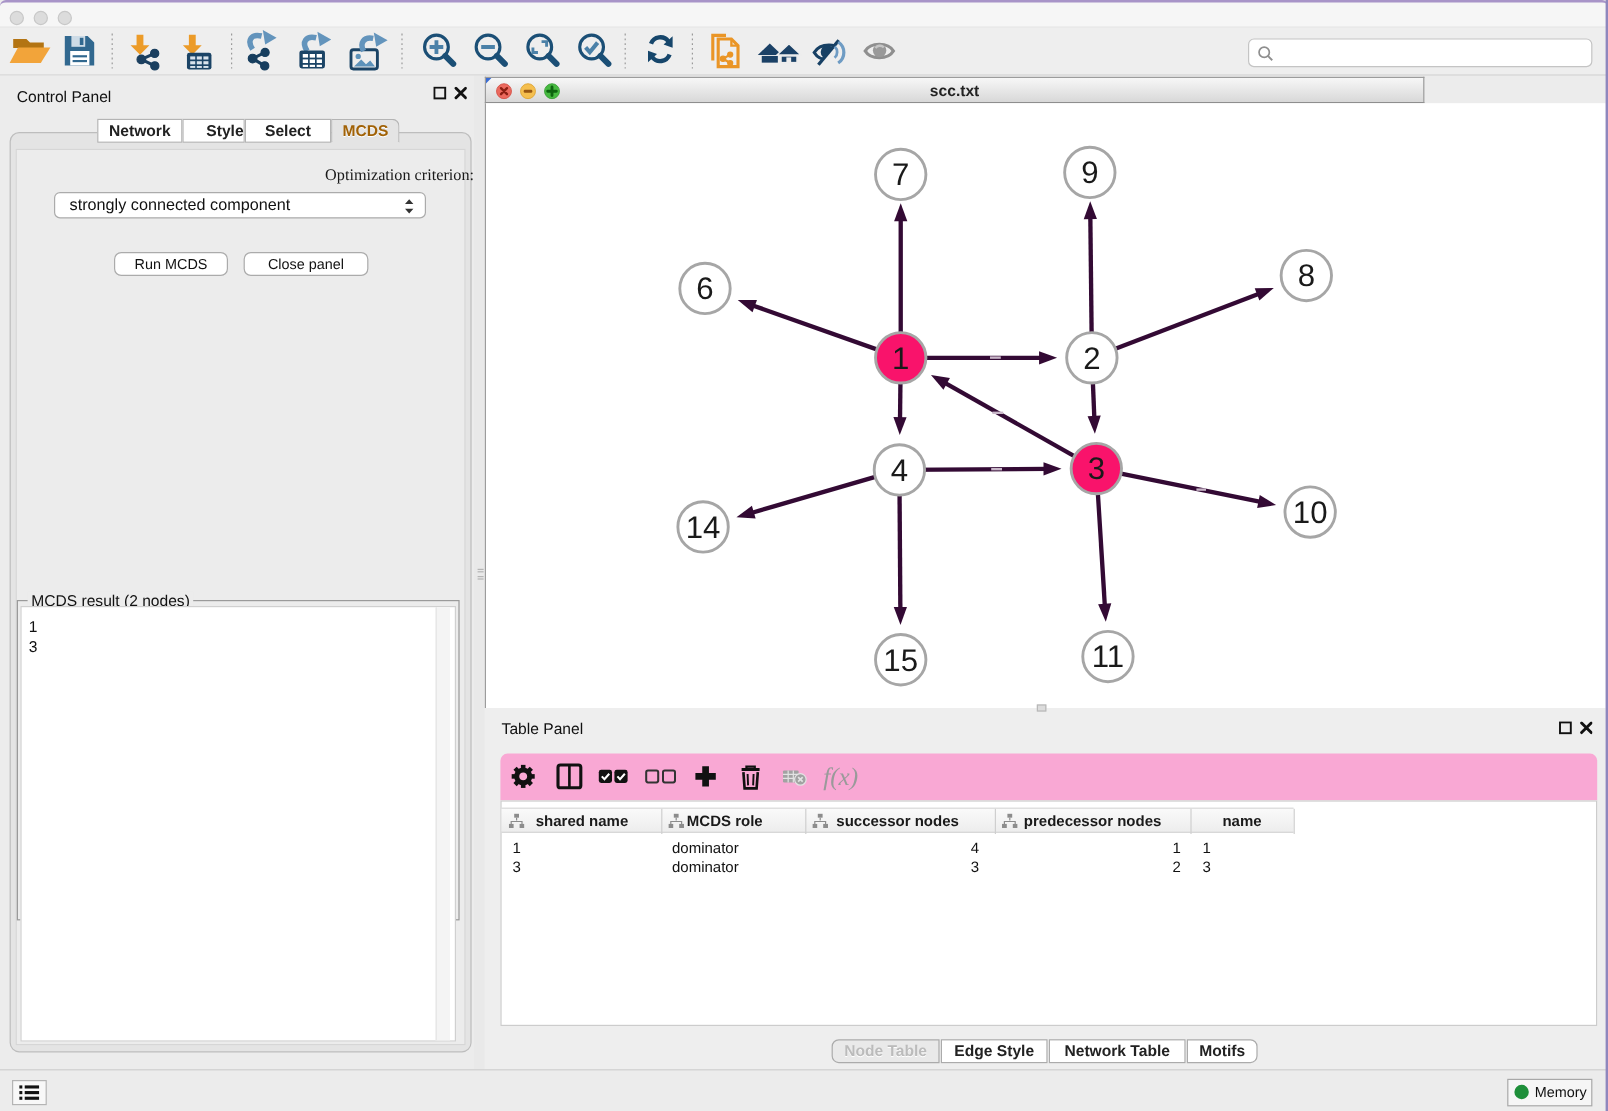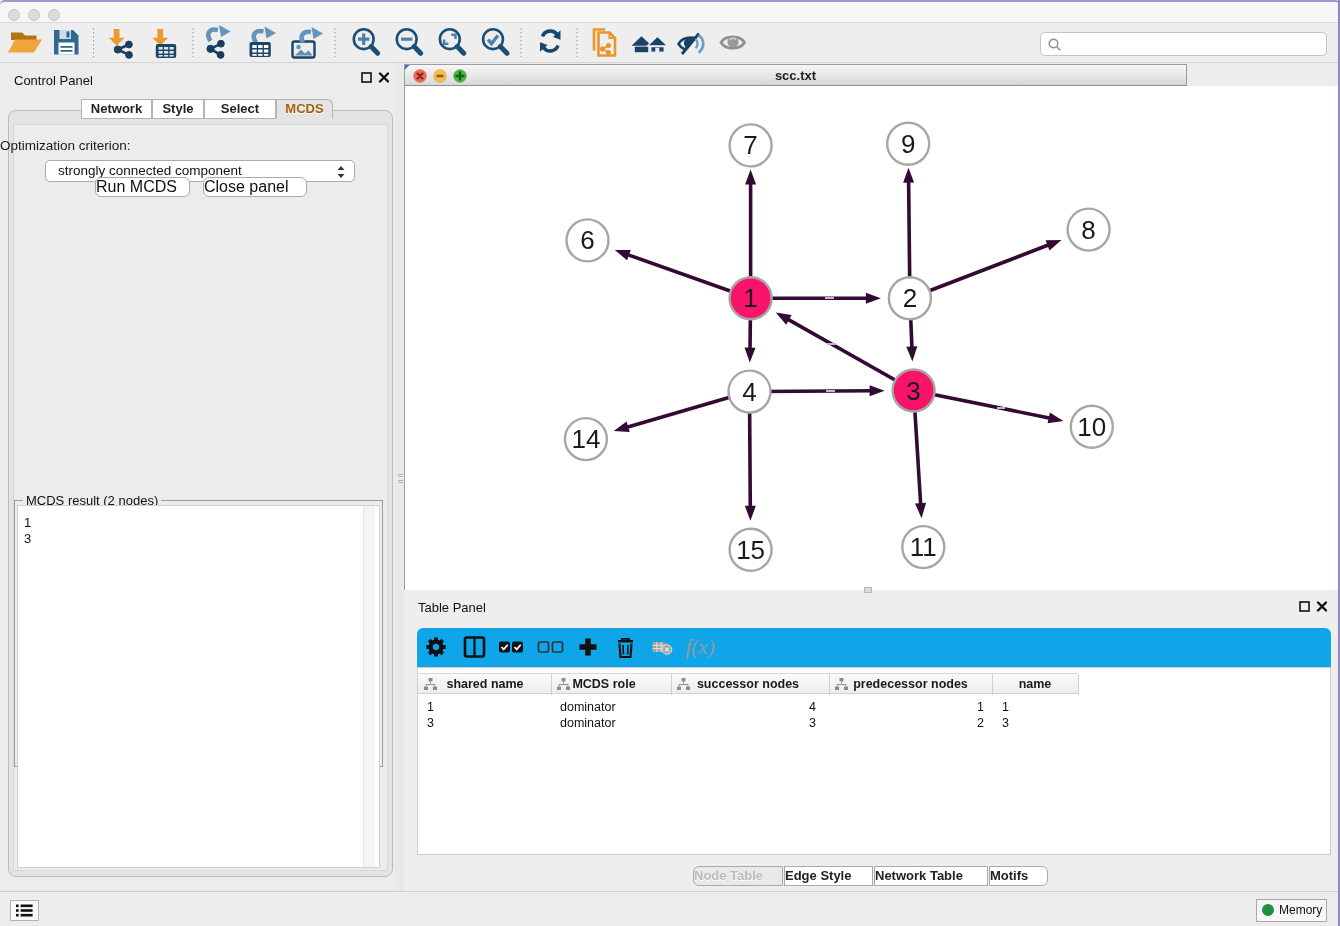--- a/index.html
+++ b/index.html
@@ -25,28 +25,28 @@
 
 
 #cpanel { left:0; top:63px; width:395px; height:828px; background:#ececec; }
 #cp-title { position:absolute; left:14px; top:10px; font-size:13px; color:#111; }
 .tab { position:absolute; top:36px; height:20px; background:#fff; border:1px solid #b4b4b4;
   font-size:13px; font-weight:bold; color:#222; text-align:center; line-height:18px; }
 #cp-frame { position:absolute; left:8px; top:47px; width:385px; height:767px;
   border:1px solid #bdbdbd; border-radius:8px; background:#e4e4e4; }
 #cp-inner { position:absolute; left:13px; top:61px; width:375px; height:747px;
   background:#ececec; border:1px solid #d6d6d6; }
-#opt-label { position:absolute; left:0; top:75px; width:100%; text-align:left;
-  font-size:13.5px; color:#1a1a1a; }
+#opt-label { position:absolute; left:0; top:75px; width:100%; text-align:right;
+  font-size:13.5px; color:#1a1a1a;font-family:Liberation Serif, serif; }
 #opt-select { position:absolute; left:45px; top:97px; width:310px; height:22px;
   background:#fff; border:1px solid #ababab; border-radius:5px;
   font-size:13.5px; color:#111; line-height:20px; padding-left:12px; }
-.btn { position:absolute; top:114px; height:20px; background:#fff;
-  border:1px solid #ababab; border-radius:6px; font-size:16px; color:#111;
-  text-align:left; line-height:18px; }
+.btn { position:absolute; top:147px; height:20px; background:#fff;
+  border:1px solid #ababab; border-radius:6px; font-size:12px; color:#111;
+  text-align:center; line-height:18px; }
 #fieldset { position:absolute; left:14px; top:437px; width:369px; height:267px;
   border:1px solid #9a9a9a; }
 #fs-legend { position:absolute; left:8px; top:-8px; background:#ececec; padding:0 3px;
   font-size:13px; color:#111; }
 #fs-white { position:absolute; left:2px; top:4px; width:363px; height:363px;
   background:#fff; border:1px solid #d0d0d0; }
 #fs-scroll { position:absolute; right:4px; top:0px; width:12px; height:361px;
   background:#f4f4f4; border-left:1px solid #e4e4e4; }
 
 
@@ -59,33 +59,33 @@
   border-bottom:1px solid #8e8e8e; }
 #net-title .t { position:absolute; width:100%; text-align:center; top:3px;
   font-size:13px; font-weight:bold; color:#222; }
 #net-canvas { position:absolute; left:0; top:22px; width:934px; height:504px;
   background:#fff; border-left:1px solid #9c9c9c; }
 
 
 #tpanel { left:404px; top:590px; width:936px; height:301px; background:#eeeeee; }
 #tp-title { position:absolute; left:14px; top:10px; font-size:13px; color:#111; }
 #tp-toolbar { position:absolute; left:13px; top:38px; width:914px; height:39px;
-  background:#0ea5e9; border-radius:6px 6px 0 0;text-align:center; }
+  background:#f9a8d4; border-radius:6px 6px 0 0;text-align:center; }
 #tp-table { position:absolute; left:13px; top:77px; width:914px; height:188px;
   background:#fff; border:1px solid #cccccc; }
 #tp-header { position:absolute; left:0; top:5px; width:660px; height:21px;
   background:linear-gradient(#fafafa,#ededed); border-top:1px solid #d8d8d8;
   border-bottom:1px solid #cfcfcf; }
 .th { position:absolute; top:3px; font-size:12.5px; color:#1a1a1a; text-align:center;font-weight:bold; }
 .colicon { position:absolute; top:4px; }
 .thsep { position:absolute; top:0; height:21px; border-left:1px solid #cfcfcf; }
 .td { position:absolute; font-size:12.5px; color:#111; }
 #tp-tabs { position:absolute; left:0px; top:276px; width:936px; height:20px; }
 .btab { position:absolute; top:0; height:20px; background:#fff; border:1px solid #ababab;
-  font-size:13px; font-weight:bold; color:#222; line-height:18px; }
+  font-size:13px; font-weight:bold; color:#222; text-align:center; line-height:18px; }
 
 
 #statusbar { left:0; top:891px; width:1340px; height:35px; background:#ececec;
   border-top:1px solid #cfcfcf; }
 #listbtn { position:absolute; left:10px; top:8px; width:29px; height:21px;
   background:#f8f8f8; border:1px solid #b4b4b4; }
 #membtn { position:absolute; left:1256px; top:7px; width:71px; height:23px;
   background:#f6f6f6; border:1px solid #a8a8a8; font-size:12px; color:#111;
   padding-left:5px; line-height:21px; }
 
@@ -272,21 +272,21 @@
 
 <div class="abs" id="cpanel">
   <div id="cp-title">Control Panel</div>
   <svg style="position:absolute; left:361px; top:9px;" width="28" height="12">
     <rect x="1" y="1" width="9" height="9" fill="none" stroke="#111" stroke-width="1.6"></rect>
     <path d="M19 1.5 l8 8 M27 1.5 l-8 8" stroke="#111" stroke-width="2.4" stroke-linecap="round"></path>
   </svg>
   <div id="cp-frame"></div>
   <div id="cp-inner"></div>
   <div class="tab" style="left:81px; width:71px;">Network</div>
-  <div class="tab" style="left:152px; width:52px;">Style</div>
+  <div class="tab" style="left:152px; width:52px;text-align:right;">Style</div>
   <div class="tab" style="left:204px; width:72px;">Select</div>
   <div class="tab" style="left:276px; width:57px; background:#e4e4e4; color:#a16207;
        border-radius:0 6px 0 0; border-bottom-color:#e4e4e4; text-shadow:0 1px 0 #fff;">MCDS</div>
   <div id="opt-label">Optimization criterion:</div>
   <div id="opt-select">strongly connected component
     <svg style="position:absolute; right:8px; top:3px;" width="10" height="16" viewBox="0 0 10 16">
       <path d="M1.5 6 L5 2 L8.5 6 Z M1.5 10 L5 14 L8.5 10 Z" fill="#333"></path>
     </svg>
   </div>
   <div class="btn" style="left:95px; width:95px;">Run MCDS</div>

